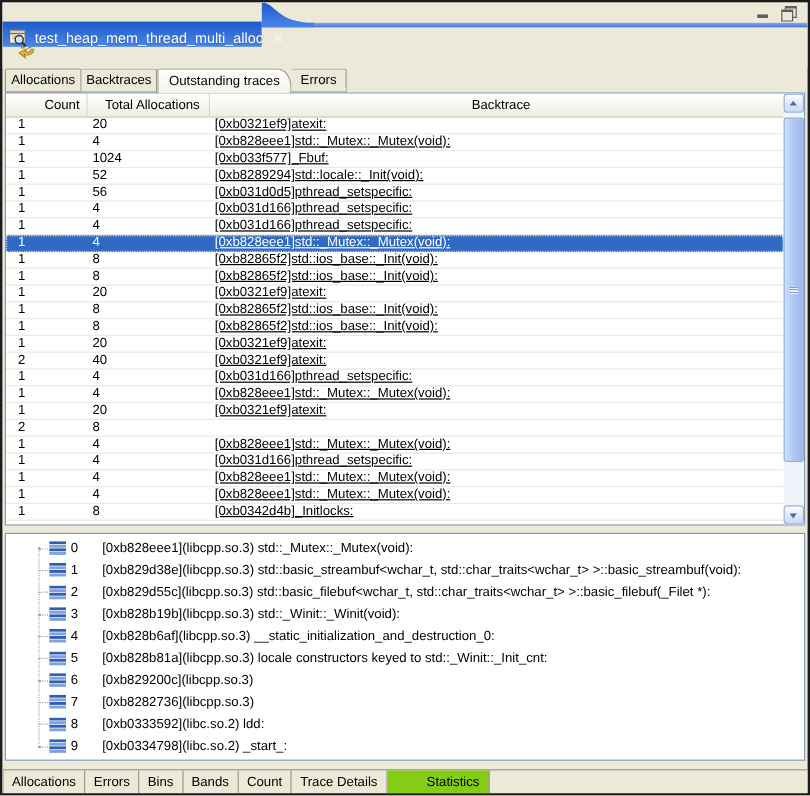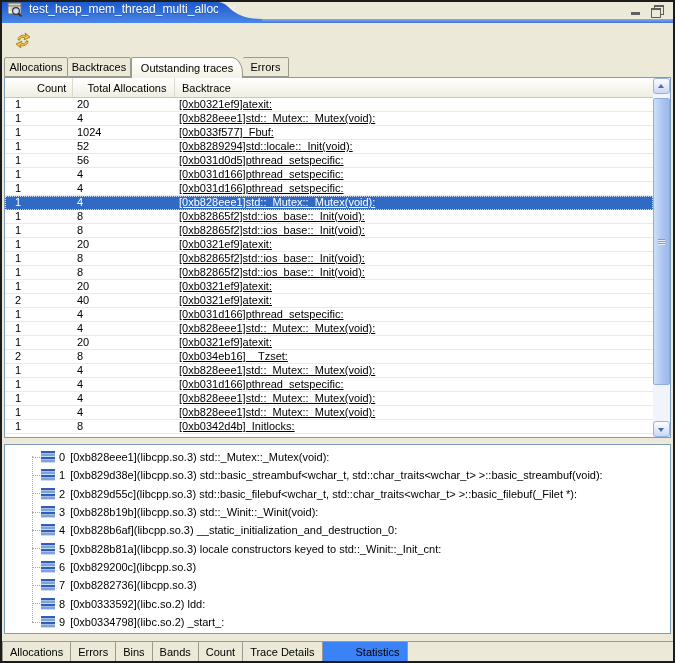--- a/index.html
+++ b/index.html
@@ -6,23 +6,23 @@
   html,body { width:675px; height:663px; }
   body { font-family:"Liberation Sans", sans-serif; background:#ece9d8; }
 
   .window { position:relative; width:675px; height:663px; border:2px solid #1c1c1c;
             background:#ece9d8; overflow:hidden; }
 
   
   .titlebar { position:absolute; left:0; top:0; right:0; height:21px; background:#ece9d8; }
   .title-strip { position:absolute; left:0; top:17px; right:0; height:4px;
                  background:linear-gradient(180deg,#86abee,#3d74d6); }
-  .view-tab { position:absolute; left:0; top:0; width:216px; height:21px;
+  .view-tab { position:absolute; left:0; top:16px; width:216px; height:21px;
               background:linear-gradient(180deg,#1c59cb,#4b87e8);
-              display:flex; align-items:flex-start; z-index:2; }
+              display:flex; align-items:flex-end; z-index:2; }
   .tab-tail { position:absolute; left:216px; top:0; width:44px; height:21px; z-index:2; }
   .view-icon { margin-left:5px; width:16px; height:15px; flex:0 0 auto; }
   .view-title { color:#ffffff; font-size:12px; margin-left:6px; white-space:nowrap;
                 text-shadow:0 1px 1px rgba(0,0,0,.25); }
   .close-x { color:#f2f2f2; font-size:12px; font-weight:bold; margin-left:8px; cursor:default; }
   .win-btn { position:absolute; top:3px; width:13px; height:11px; }
   .btn-min { left:628px; }
   .btn-min::after { content:""; position:absolute; left:1px; bottom:1px; width:9px; height:3px;
                     background:#5f5f5f; }
   .btn-restore { left:648px; }
@@ -49,21 +49,21 @@
   
   .table-panel { position:absolute; left:2px; right:2px; top:75px; height:361px;
                  background:#ffffff; border:1px solid #7f9db9; overflow:hidden; }
   .thead { position:absolute; left:0; top:0; right:17px; height:20px; display:flex;
            background:linear-gradient(180deg,#ffffff,#f0eee1);
            border-bottom:1px solid #cbc7b8; }
   .th { font-size:11px; color:#000; display:flex; align-items:center;
         border-right:1px solid #dedacb; height:100%; }
   .th1 { width:68px; padding-left:32px; }
   .th2 { width:102px; padding-left:7px;justify-content:center; }
-  .th3 { flex:1; padding-left:7px; border-right:none; }
+  .th3 { flex:1; padding-left:7px; border-right:none;justify-content:center; }
   .tbody { position:absolute; left:0; top:20px; right:17px; bottom:0; overflow:hidden; }
   .trow { display:flex; height:14px; border-bottom:1px solid #eceadd; font-size:11px;
           line-height:13px; color:#000; white-space:nowrap; }
   .trow .c { overflow:hidden; }
   .c.count { width:68px; padding-left:10px; }
   .c.total { width:102px; padding-left:4px; }
   .c.bt    { flex:1; padding-left:4px;text-decoration:underline; }
   .trow.selected { background:#316ac5; color:#ffffff; border-bottom-color:#316ac5;
                    outline:1px dotted #cddcf5; outline-offset:-1px; }
 
@@ -88,29 +88,29 @@
   
   .bt-panel { position:absolute; left:2px; right:2px; top:442px; height:190px;
               background:#ffffff; border:1px solid #7f9db9; overflow:hidden; }
   .bt-vline { position:absolute; left:27px; top:11px; height:166px;
               border-left:1px dotted #a8a8a8; }
   .bt-item { position:absolute; left:0; right:0; height:18px; display:flex;
              align-items:center; font-size:11px; color:#000; white-space:nowrap; }
   .bt-stub { width:8px; border-top:1px dotted #a8a8a8; margin-left:27px; flex:0 0 auto; }
   .bt-icon { width:14px; height:12px; margin-left:1px; flex:0 0 auto; }
   .bt-num { margin-left:4px; }
-  .bt-text { margin-left:5px; overflow:hidden; }
+  .bt-text { margin-left:20px; overflow:hidden; }
 
   
   .bottom-tabbar { position:absolute; left:0; right:0; top:639px; height:20px;
                    background:#ece9d8; border-top:1px solid #9a9a8e; display:flex; }
   .btab { height:100%; display:flex; align-items:center; padding:0 7px; font-size:11px;
           color:#000; border-right:1px solid #9a9a8e; background:transparent; }
   .btab:first-child { border-left:1px solid #9a9a8e; }
-  .btab.active { background:#3b82f6;padding-left:33px; }
+  .btab.active { background:#84cc16;padding-left:33px; }
 </style>
 </head>
 <body>
 
 <div class="window">
 
   <div class="titlebar">
     <div class="title-strip"></div>
     <div class="view-tab">
       <svg class="view-icon" viewBox="0 0 16 15">
@@ -258,21 +258,20 @@
     <span class="c bt">[0xb828eee1]std::_Mutex::_Mutex(void):</span>
   </div>
         <div class="trow">
     <span class="c count">1</span>
     <span class="c total">20</span>
     <span class="c bt">[0xb0321ef9]atexit:</span>
   </div>
         <div class="trow">
     <span class="c count">2</span>
     <span class="c total">8</span>
-    <span class="c bt">[0xb034eb16]__Tzset:</span>
   </div>
         <div class="trow">
     <span class="c count">1</span>
     <span class="c total">4</span>
     <span class="c bt">[0xb828eee1]std::_Mutex::_Mutex(void):</span>
   </div>
         <div class="trow">
     <span class="c count">1</span>
     <span class="c total">4</span>
     <span class="c bt">[0xb031d166]pthread_setspecific:</span>

